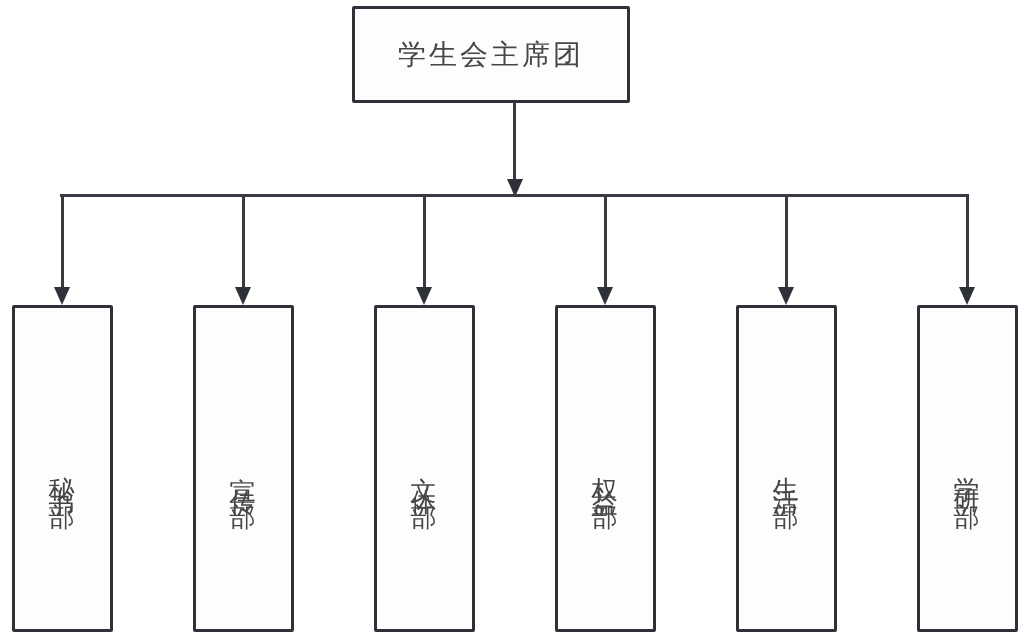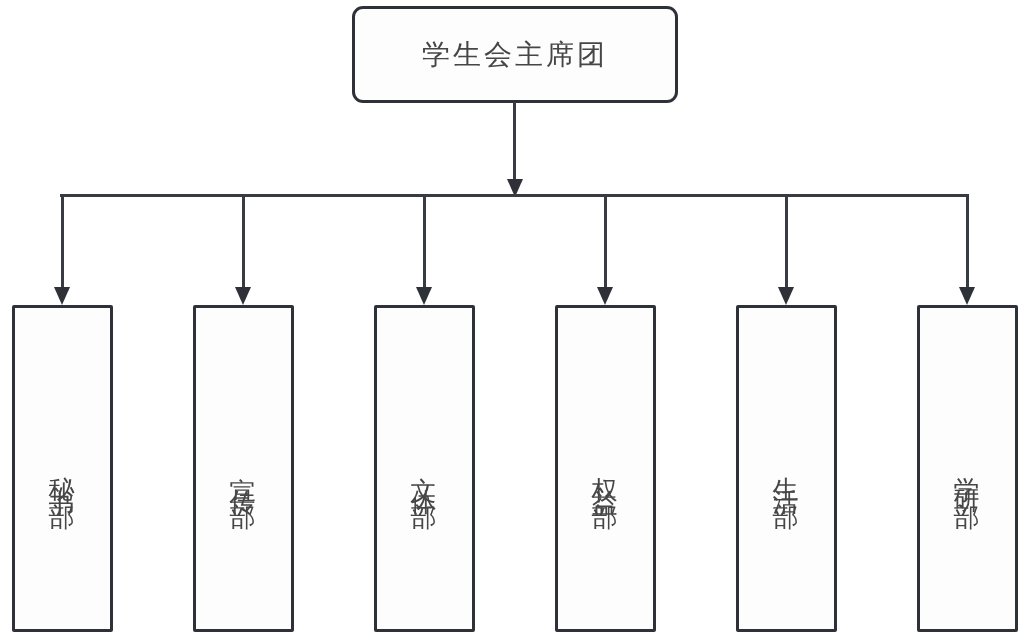--- a/index.html
+++ b/index.html
@@ -11,24 +11,24 @@
   }
   .canvas {
     position: relative;
     width: 1024px; height: 640px;
     background: var(--bg, #ffffff);
   }
   
   .root-box {
     position: absolute;
     left: 352px; top: 6px;
-    width: 326px; height: 97px;
+    width: 278px; height: 97px;
     border: 3px solid var(--border, #2e3238);
     background: var(--fill, #fdfdfd);
-    border-radius: 11px;
+    border-radius: 2px;
     display: flex; align-items: center; justify-content: center;
   }
   .root-box .root-label {
     font-size: 28px;
     color: var(--text, #464646);
     letter-spacing: 3px;
     white-space: nowrap;
   }
   
   .vline {

